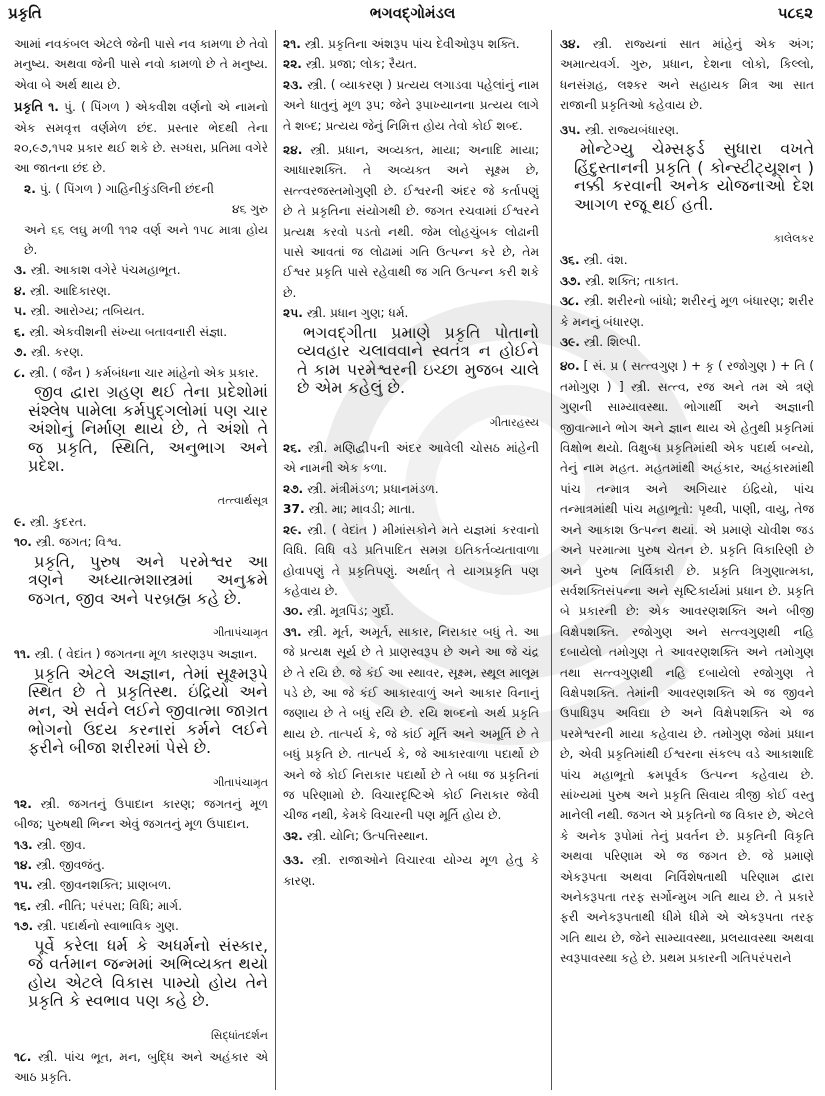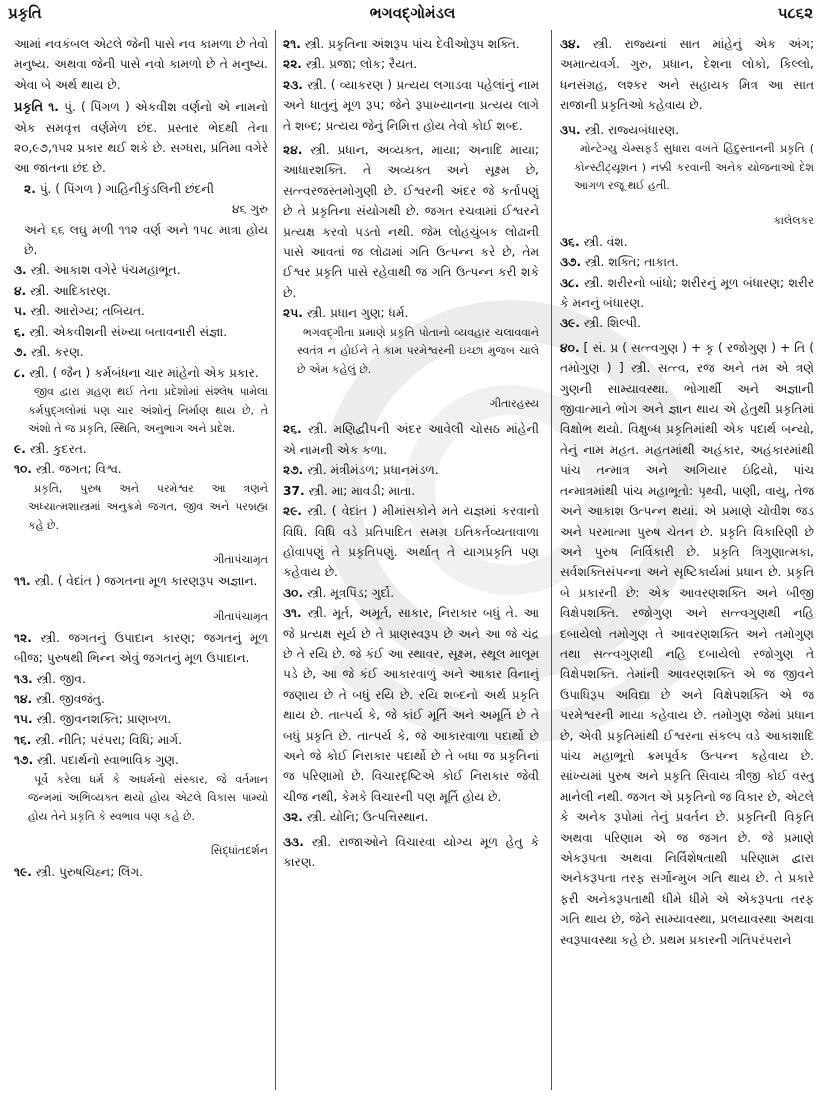--- a/index.html
+++ b/index.html
@@ -26,21 +26,21 @@
     font-size: 12.2px; line-height: 20.4px; text-align: justify;
   }
   .col1 { left: 14px; width: 254px; }
   .col2 { left: 283px; width: 256px; }
   .col3 { left: 560px; width: 254px; }
   .divider { position: absolute; top: 30px; width: 1px; height: 1060px; background: #555; z-index: 1; }
   .entry { margin: 0; }
   .entry .num { font-weight: bold; }
   .entry .lead { font-weight: bold; font-size: 13px; }
   .quote {
-    font-size: 11px; line-height: 18.6px; padding-left: 14px; text-indent: 6px; margin: 0;
+    font-size: 16px; line-height: 18.6px; padding-left: 14px; text-indent: 6px; margin: 0;
   }
   .source { text-align: right; font-size: 11px; line-height: 18px; margin: 16px 0 2px 0; }
   .note-right { text-align: right; display: block; }
   .gap { height: 4px; }
 </style>
 </head>
 <body>
 
 <svg class="watermark" viewBox="0 0 420 560">
   <circle cx="210" cy="250" r="170" fill="none" stroke="#ececec" stroke-width="40"></circle>
@@ -63,34 +63,37 @@
     <p class="entry"><span>આમાં નવકંબલ એટલે જેની પાસે નવ કામળા છે તેવો મનુષ્ય. અથવા જેની પાસે નવો કામળો છે તે મનુષ્ય. એવા બે અર્થ થાય છે.</span></p>
     <p class="entry" style="margin-top:2px;"><span class="lead">પ્રકૃતિ</span> <span class="num">૧.</span> <span>પું. ( પિંગળ ) એકવીશ વર્ણનો એ નામનો એક સમવૃત્ત વર્ણમેળ છંદ. પ્રસ્તાર ભેદથી તેના ૨૦,૯૭,૧૫૨ પ્રકાર થઈ શકે છે. સગ્ધરા, પ્રતિમા વગેરે આ જાતના છંદ છે.</span></p>
     <p class="entry" style="padding-left:10px;"><span class="num">૨.</span> <span>પું. ( પિંગળ ) ગાહિનીકુંડલિની છંદની</span><span class="note-right">૪૬ ગુરુ</span><span>અને ૬૬ લઘુ મળી ૧૧૨ વર્ણ અને ૧૫૮ માત્રા હોય છે.</span></p>
     <p class="entry"><span class="num">૩.</span> <span>સ્ત્રી. આકાશ વગેરે પંચમહાભૂત.</span></p>
     <p class="entry"><span class="num">૪.</span> <span>સ્ત્રી. આદિકારણ.</span></p>
     <p class="entry"><span class="num">૫.</span> <span>સ્ત્રી. આરોગ્ય; તબિયત.</span></p>
     <p class="entry"><span class="num">૬.</span> <span>સ્ત્રી. એકવીશની સંખ્યા બતાવનારી સંજ્ઞા.</span></p>
     <p class="entry"><span class="num">૭.</span> <span>સ્ત્રી. કરણ.</span></p>
     <p class="entry"><span class="num">૮.</span> <span>સ્ત્રી. ( જૈન ) કર્મબંધના ચાર માંહેનો એક પ્રકાર.</span></p>
     <p class="quote">જીવ દ્વારા ગ્રહણ થઈ તેના પ્રદેશોમાં સંશ્લેષ પામેલા કર્મપુદ્ગલોમાં પણ ચાર અંશોનું નિર્માણ થાય છે, તે અંશો તે જ પ્રકૃતિ, સ્થિતિ, અનુભાગ અને પ્રદેશ.</p>
+    <p class="source">તત્ત્વાર્થસૂત્ર</p>
     <p class="entry"><span class="num">૯.</span> <span>સ્ત્રી. કુદરત.</span></p>
     <p class="entry"><span class="num">૧૦.</span> <span>સ્ત્રી. જગત; વિશ્વ.</span></p>
     <p class="quote">પ્રકૃતિ, પુરુષ અને પરમેશ્વર આ ત્રણને અધ્યાત્મશાસ્ત્રમાં અનુક્રમે જગત, જીવ અને પરબ્રહ્મ કહે છે.</p>
     <p class="source">ગીતાપંચામૃત</p>
     <p class="entry"><span class="num">૧૧.</span> <span>સ્ત્રી. ( વેદાંત ) જગતના મૂળ કારણરૂપ અજ્ઞાન.</span></p>
+    <p class="quote">પ્રકૃતિ એટલે અજ્ઞાન, તેમાં સૂક્ષ્મરૂપે સ્થિત છે તે પ્રકૃતિસ્થ. ઇંદ્રિયો અને મન, એ સર્વને લઈને જીવાત્મા જાગ્રત ભોગનો ઉદય કરનારાં કર્મને લઈને ફરીને બીજા શરીરમાં પેસે છે.</p>
     <p class="source">ગીતાપંચામૃત</p>
     <p class="entry"><span class="num">૧૨.</span> <span>સ્ત્રી. જગતનું ઉપાદાન કારણ; જગતનું મૂળ બીજ; પુરુષથી ભિન્ન એવું જગતનું મૂળ ઉપાદાન.</span></p>
     <p class="entry"><span class="num">૧૩.</span> <span>સ્ત્રી. જીવ.</span></p>
     <p class="entry"><span class="num">૧૪.</span> <span>સ્ત્રી. જીવજંતુ.</span></p>
     <p class="entry"><span class="num">૧૫.</span> <span>સ્ત્રી. જીવનશક્તિ; પ્રાણબળ.</span></p>
     <p class="entry"><span class="num">૧૬.</span> <span>સ્ત્રી. નીતિ; પરંપરા; વિધિ; માર્ગ.</span></p>
     <p class="entry"><span class="num">૧૭.</span> <span>સ્ત્રી. પદાર્થનો સ્વાભાવિક ગુણ.</span></p>
     <p class="quote">પૂર્વે કરેલા ધર્મ કે અધર્મનો સંસ્કાર, જે વર્તમાન જન્મમાં અભિવ્યક્ત થયો હોય એટલે વિકાસ પામ્યો હોય તેને પ્રકૃતિ કે સ્વભાવ પણ કહે છે.</p>
     <p class="source">સિદ્ધાંતદર્શન</p>
+    <p class="entry"><span class="num">૧૮.</span> <span>સ્ત્રી. પાંચ ભૂત, મન, બુદ્ધિ અને અહંકાર એ આઠ પ્રકૃતિ.</span></p>
     <p class="entry"><span class="num">૧૯.</span> <span>સ્ત્રી. પુરુષચિહ્ન; લિંગ.</span></p>
   </div>
 
   <div class="col col2">
     <p class="entry"><span class="num">૨૧.</span> <span>સ્ત્રી. પ્રકૃતિના અંશરૂપ પાંચ દેવીઓરૂપ શક્તિ.</span></p>
     <p class="entry"><span class="num">૨૨.</span> <span>સ્ત્રી. પ્રજા; લોક; રૈયત.</span></p>
     <p class="entry"><span class="num">૨૩.</span> <span>સ્ત્રી. ( વ્યાકરણ ) પ્રત્યય લગાડવા પહેલાંનું નામ અને ધાતુનું મૂળ રૂપ; જેને રૂપાખ્યાનના પ્રત્યય લાગે તે શબ્દ; પ્રત્યય જેનું નિમિત્ત હોય તેવો કોઈ શબ્દ.</span></p>
     <div class="gap"></div>
     <p class="entry"><span class="num">૨૪.</span> <span>સ્ત્રી. પ્રધાન, અવ્યક્ત, માયા; અનાદિ માયા; આધારશક્તિ. તે અવ્યક્ત અને સૂક્ષ્મ છે, સત્ત્વરજસ્તમોગુણી છે. ઈશ્વરની અંદર જે કર્તાપણું છે તે પ્રકૃતિના સંયોગથી છે. જગત રચવામાં ઈશ્વરને પ્રત્યક્ષ કરવો પડતો નથી. જેમ લોહચુંબક લોઢાની પાસે આવતાં જ લોઢામાં ગતિ ઉત્પન્ન કરે છે, તેમ ઈશ્વર પ્રકૃતિ પાસે રહેવાથી જ ગતિ ઉત્પન્ન કરી શકે છે.</span></p>
     <p class="entry"><span class="num">૨૫.</span> <span>સ્ત્રી. પ્રધાન ગુણ; ધર્મ.</span></p>

